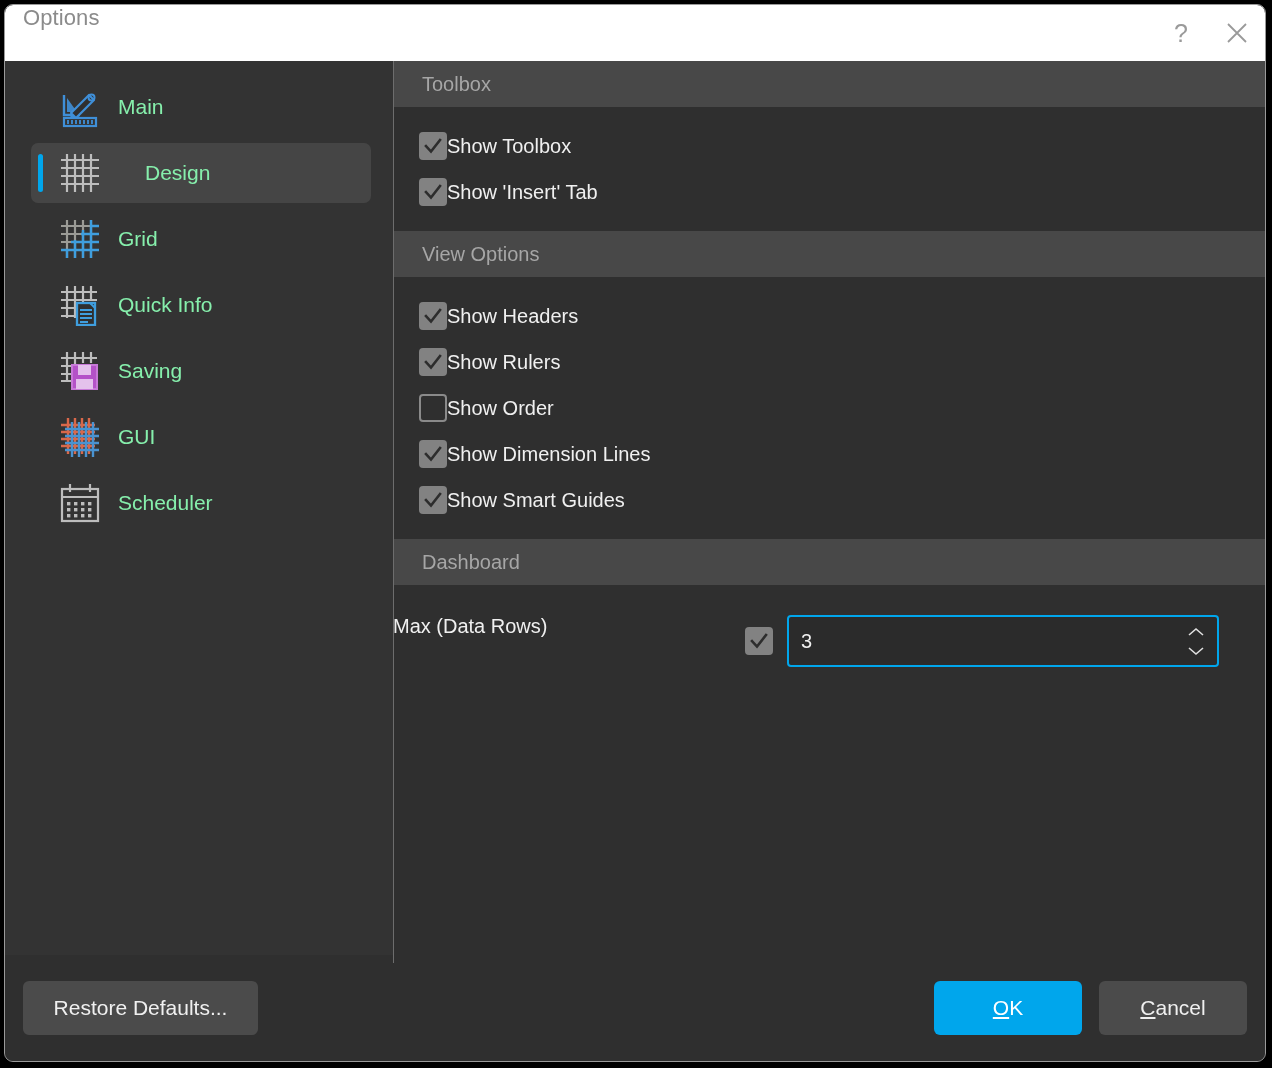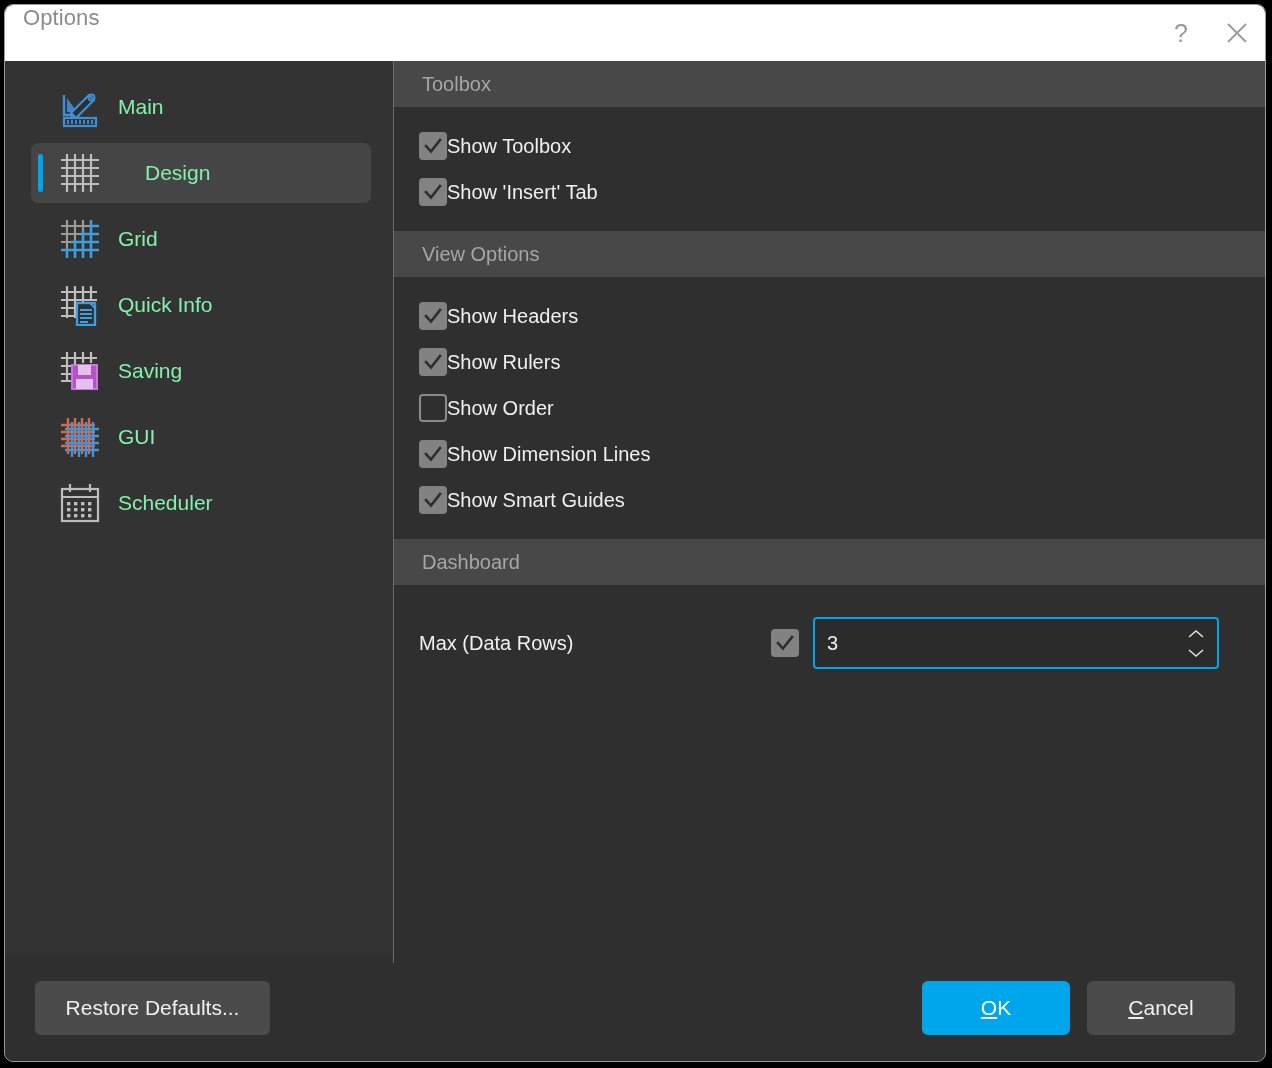--- a/index.html
+++ b/index.html
@@ -143,22 +143,21 @@
   .cb.off { background: #2f2f2f; border: 2px solid #8a8a8a; }
   .cb.on svg { display: block; }
   .check-label {
     font-size: 20px;
     color: #f0f0f0;
   }
   
   #dash-body { padding-top: 30px; }
   .field-row {
     display: flex;
-    align-items: center;
-    padding-left: 26px;
+    align-items: flex-start;
     padding-right: 46px;
     height: 56px;
   }
   .field-label {
     font-size: 20px;
     color: #f0f0f0;
     width: 352px;
     flex: 0 0 352px;
   }
   .spin-wrap {
@@ -194,21 +193,21 @@
     gap: 7px;
   }
   .spin-arrows svg { display: block; cursor: default; }
   
   #footer {
     flex: 0 0 106px;
     height: 106px;
     background: #2f2f2f;
     display: flex;
     align-items: center;
-    padding: 0 30px;
+    padding: 0 18px;
     box-sizing: border-box;
     border-bottom-left-radius: 8px;
     border-bottom-right-radius: 8px;
   }
   .btn {
     border: none;
     border-radius: 6px;
     font-family: "Liberation Sans", sans-serif;
     font-size: 21px;
     cursor: default;

